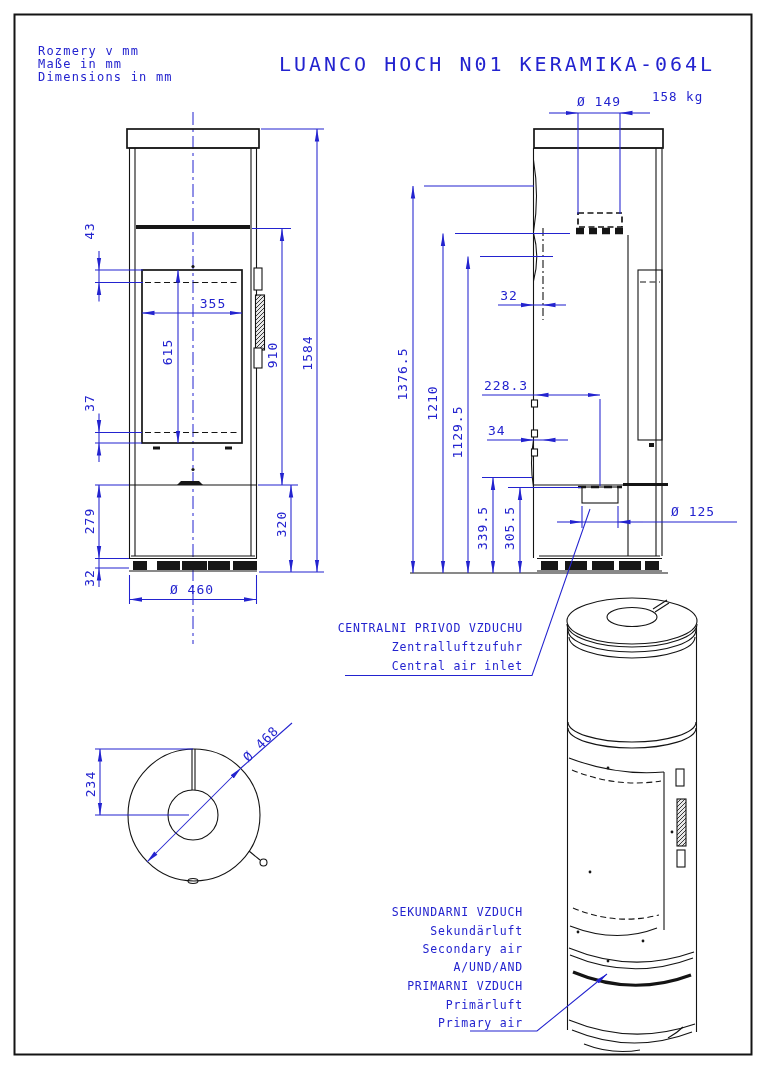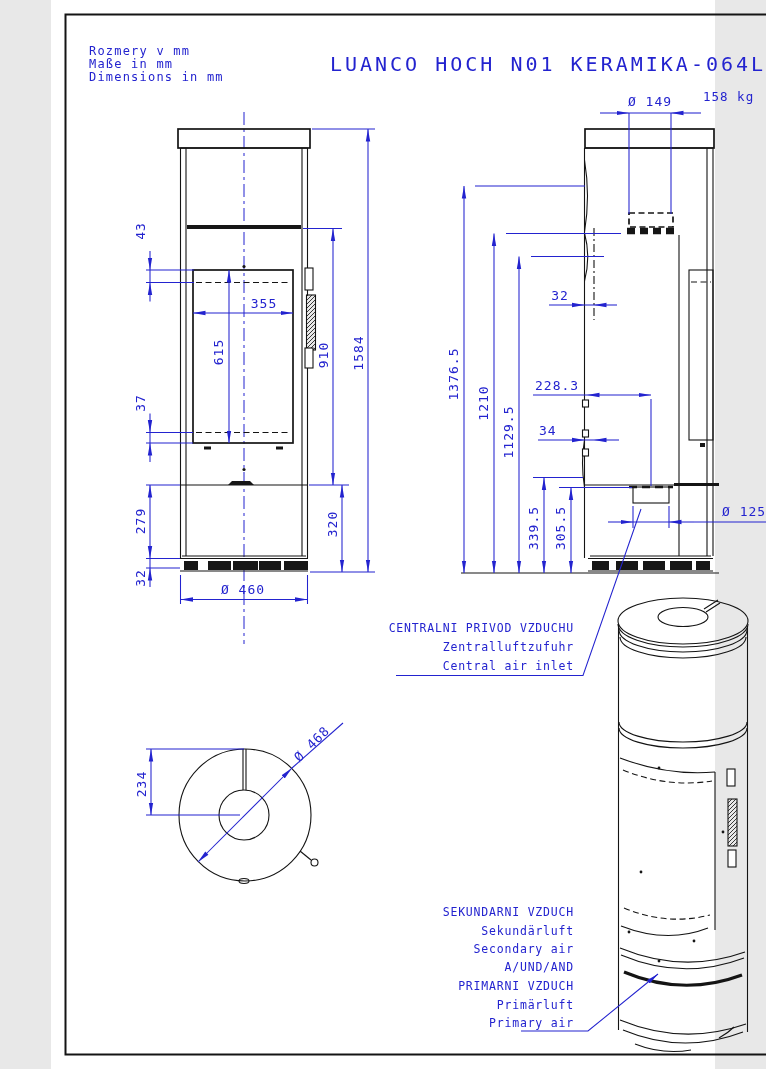--- a/index.html
+++ b/index.html
@@ -1,16 +1,16 @@
 <!DOCTYPE html>
 <html><head>
 <meta charset="utf-8">
 <style>
   html,body{margin:0;padding:0;background:#e8e8e8;}
-  .page{position:relative;width:664px;height:1069px;background:#ffffff;margin:0 auto;
+  .page{position:relative;width:766px;height:1069px;background:#ffffff;margin:0 auto;
         font-family:"DejaVu Sans Mono",monospace;}
   svg{position:absolute;left:0;top:0;}
   
   .k{stroke:#141414;fill:none;stroke-width:1.1;}
   .k2{stroke:#141414;fill:none;stroke-width:1.7;}
   .k3{stroke:#141414;fill:none;stroke-width:3;}
   .kf{fill:#161616;stroke:none;}
   .kw{fill:#ffffff;stroke:#141414;stroke-width:1.1;}
   .dash{stroke-dasharray:6 3.5;}
   .dashb{stroke-dasharray:8 5;}

